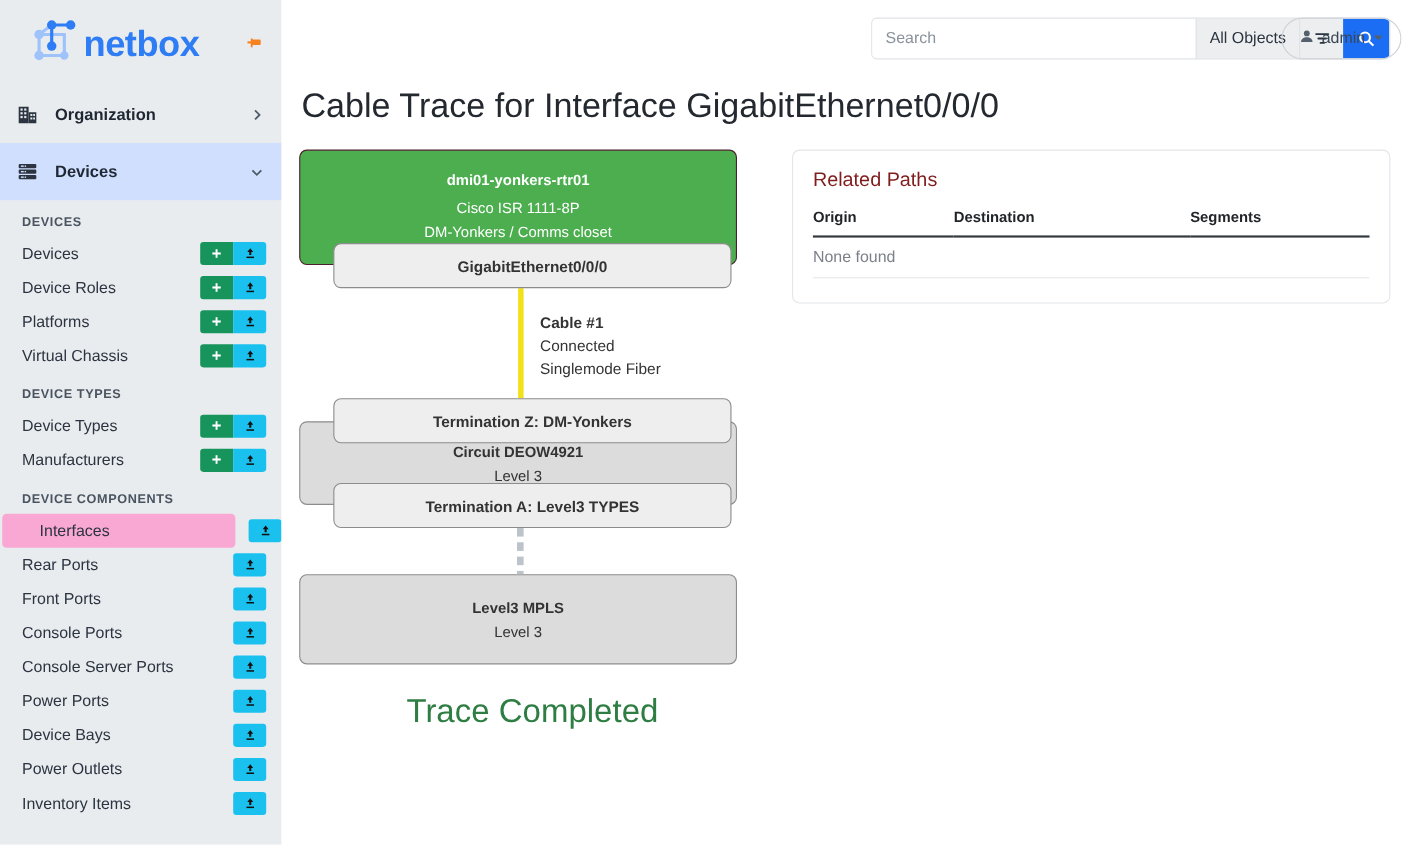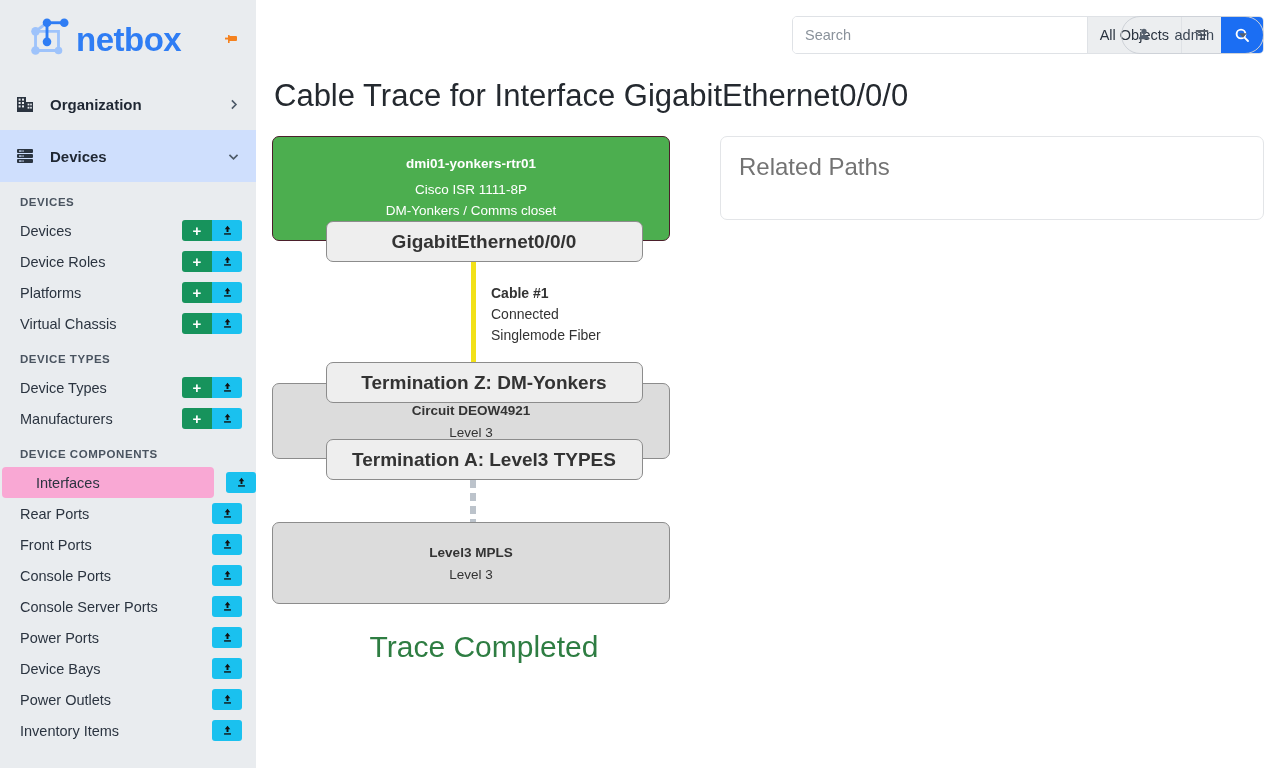--- a/index.html
+++ b/index.html
@@ -96,25 +96,25 @@
     display: flex; align-items: center; justify-content: center;
     width: 40px; background: #eceef0; border-left: 1px solid #dfe2e6;
     color: #2b3440; cursor: pointer;
   }
   .search-go {
     display: flex; align-items: center; justify-content: center;
     width: 42px; background: #1b6ef3; color: #fff; cursor: pointer;
   }
   .user-menu {
     margin-left: 148px;
-    display: flex; align-items: center; gap: 24px;
+    display: flex; align-items: center; gap: 7px;
     height: 38px; padding: 0 15px;
     border: 1px solid #ced2d8; border-radius: 19px;
     font-size: 14.5px; color: #3b4654; cursor: pointer;
-    position: absolute; right: 16px;
+    position: absolute; right: 6px;
   }
 
   .page-title {
     font-size: 31px; font-weight: 400; color: #24292f;
     padding: 8px 0 0 18px; margin: 0;
   }
 
   .content { display: flex; padding: 22px 16px 0 16px; gap: 24px; }
   .trace-col { width: 424px; flex: 0 0 424px; position: relative; }
   .paths-col { flex: 1; }
@@ -128,23 +128,23 @@
   }
   .node-device {
     width: 398px; height: 105px;
     background: #4cae4f; border: 1px solid #4b1f2b;
     color: #ffffff;
   }
   .node-device .n-title { font-size: 13.5px; font-weight: 700; margin-bottom: 9px; }
   .node-device .n-sub { font-size: 13.5px; font-weight: 400; line-height: 1.5; }
 
   .node-term {
-    width: 317px; height: 41px;
+    width: 362px; height: 41px;
     background: #eeeeee; border: 1px solid #8c8c8c;
-    font-size: 19px; font-weight: 700; color: #333;
+    font-size: 14px; font-weight: 700; color: #333;
     margin: 0 auto;
   }
   .overlap-up { margin-top: -20px; position: relative; z-index: 3; }
 
   .cable-seg { position: relative; height: 100px; }
   .cable-line {
     position: absolute; left: 199px; top: 0; width: 5px; height: 100px;
     background: #f2e118;
   }
   .cable-label {
@@ -189,21 +189,21 @@
   .trace-status {
     text-align: center; margin-top: 26px;
     font-size: 30px; color: #2e7d42; font-weight: 400;
   }
 
   
   .card {
     border: 1px solid #e3e5e8; border-radius: 7px; background: #fff;
     padding: 16px 18px 22px 18px;
   }
-  .card-title { font-size: 24px; font-weight: 400; color: #737373; margin-bottom: 16px; }
+  .card-title { font-size: 18px; font-weight: 400; color: #7f1d1d; margin-bottom: 16px; }
   table.paths { width: 100%; border-collapse: collapse; }
   table.paths th {
     text-align: left; font-size: 13.5px; font-weight: 700; color: #212529;
     padding: 0 0 9px 0; border-bottom: 2px solid #343a40;
   }
   table.paths td {
     font-size: 14.5px; color: #7b8189; padding: 10px 0;
     border-bottom: 1px solid #e6e8ea;
   }
   .col-origin { width: 128px; }
@@ -584,18 +584,32 @@
           </div>
 
 
           <div class="trace-status">Trace Completed</div>
         </div>
       </div>
 
       <div class="paths-col">
         <div class="card">
           <div class="card-title">Related Paths</div>
+          <table class="paths">
+            <thead>
+              <tr>
+                <th class="col-origin">Origin</th>
+                <th class="col-dest">Destination</th>
+                <th>Segments</th>
+              </tr>
+            </thead>
+            <tbody>
+              <tr>
+                <td colspan="3">None found</td>
+              </tr>
+            </tbody>
+          </table>
         </div>
       </div>
 
     </div>
   </main>
 </div>
 
 </body></html>

